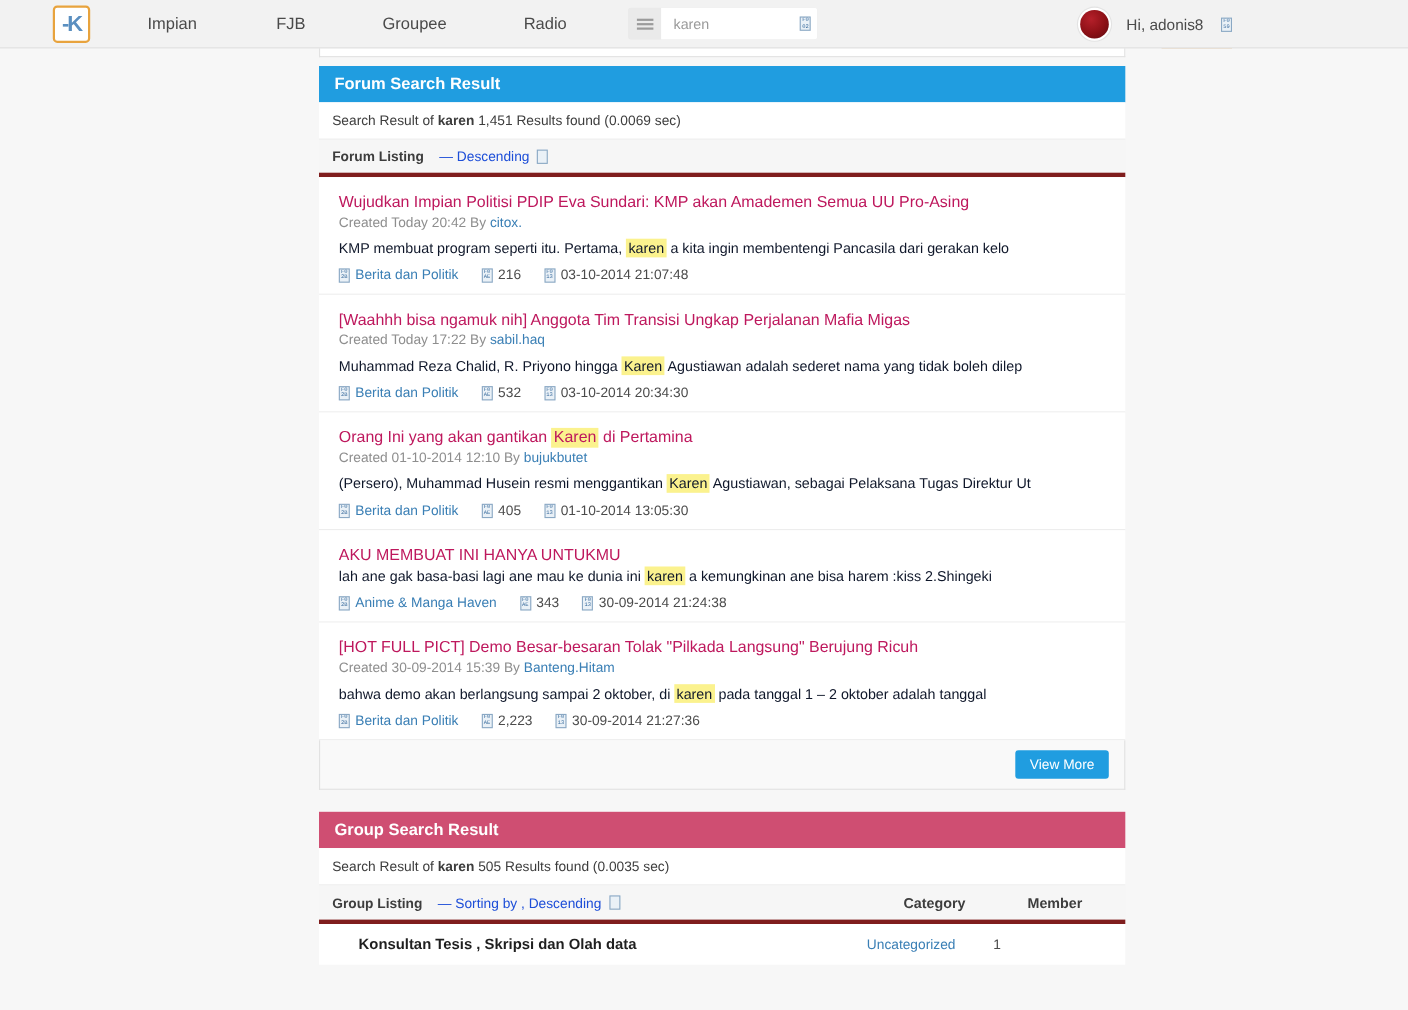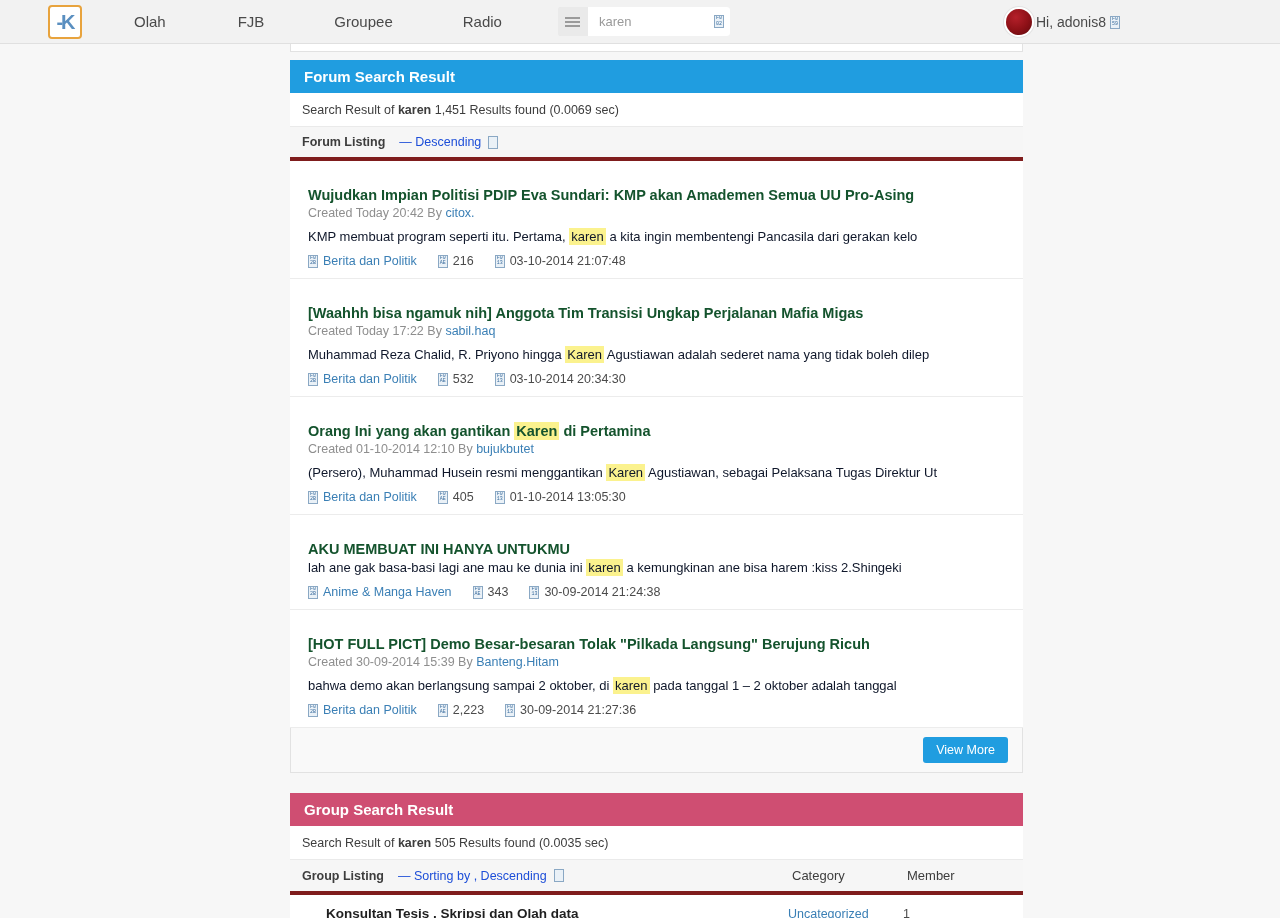--- a/index.html
+++ b/index.html
@@ -99,21 +99,21 @@
     letter-spacing: 0;
     overflow: hidden;
   }
   .tofu b { display: block; font-weight: normal; }
 
   .user-area {
     position: absolute;
     right: 160px;
     top: 0; height: 44px;
     display: flex; align-items: center;
-    gap: 4px;
+    gap: 16px;
     cursor: pointer;
   }
   .avatar {
     width: 26px; height: 26px;
     border-radius: 50%;
     background: radial-gradient(circle at 38% 32%, #b5202a 0%, #8c1016 55%, #5c0a0f 100%);
     box-shadow: 0 0 0 2px #ffffff, 0 0 0 3px #e3e3e3;
     flex: none;
   }
   .user-name { font-size: 14px; color: #4a4a4a; white-space: nowrap; }
@@ -162,37 +162,37 @@
     padding: 8px 12px;
     font-size: 12.5px;
     color: #5a5a5a;
     display: flex;
     align-items: center;
   }
   .listing-bar .lb-title { font-weight: bold; color: #3d3d3d; }
   .listing-bar .lb-sort { margin-left: 14px; color: #1d4ed8; }
   .listing-bar .lb-icon { margin-left: 7px; }
   .lb-spacer { flex: 1; }
-  .lb-col { font-weight: normal; color: #3d3d3d; font-size: 13px; }
+  .lb-col { font-weight: bold; color: #3d3d3d; font-size: 13px; text-align: center; }
   .lb-col-category { width: 115px; }
   .lb-col-member { width: 104px; }
 
   
   .result {
     padding: 12px 16px 10px 18px;
     border-bottom: 1px solid #ececec;
     background: #ffffff;
   }
   .result:last-child { border-bottom: 1px solid #e2e2e2; }
   .r-title {
     font-size: 14.5px;
-    font-weight: bold;
-    color: #14532d;
+    font-weight: normal;
+    color: #be185d;
     line-height: 1.18;
-    margin: 14px 0 2px 0;
+    margin: 3px 0 2px 0;
     cursor: pointer;
   }
   .r-meta {
     font-size: 12.5px;
     color: #8e8e8e;
     margin-bottom: 9px;
   }
   .r-meta a { color: #3a7fb5; text-decoration: none; cursor: pointer; }
   .r-snippet {
     font-size: 13px;
@@ -244,21 +244,21 @@
 </style>
 </head>
 <body>
 
 <div class="topbar">
 
   <div class="logo-box">
     <span class="logo-k">-K</span>
   </div>
 
-  <a class="nav-link nav-forum">Olah</a>
+  <a class="nav-link nav-forum">Impian</a>
   <a class="nav-link nav-fjb">FJB</a>
   <a class="nav-link nav-groupee">Groupee</a>
   <a class="nav-link nav-radio">Radio</a>
 
   <div class="searchwrap">
     <div class="search-burger">
       <i></i>
         <i></i>
         <i></i>
     </div>

